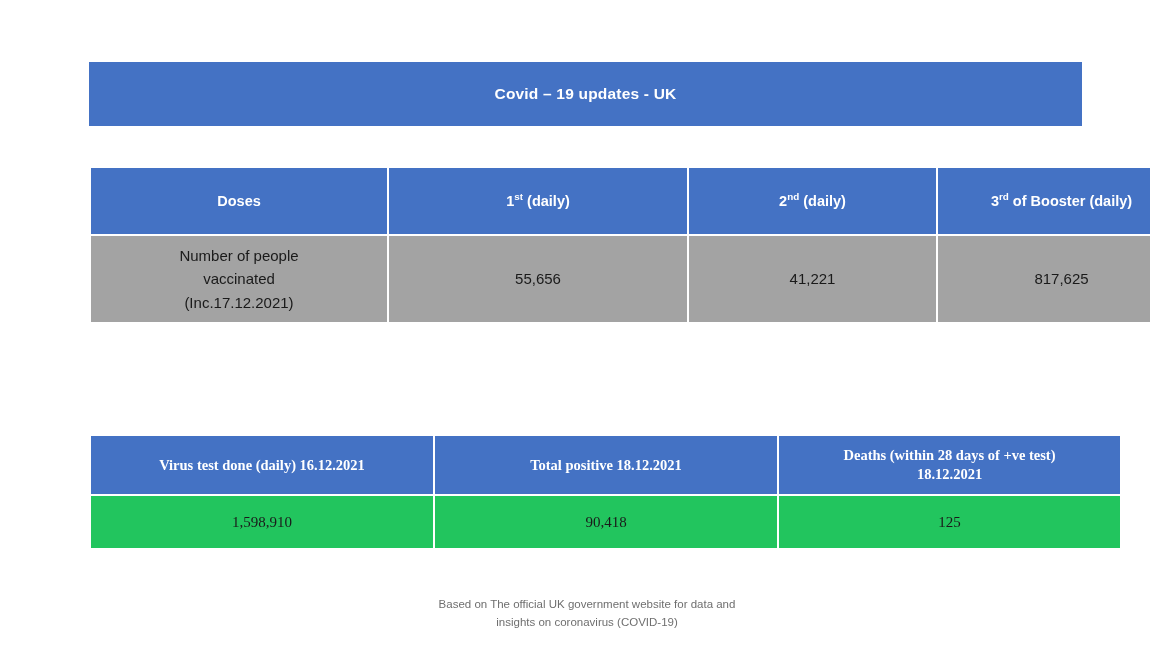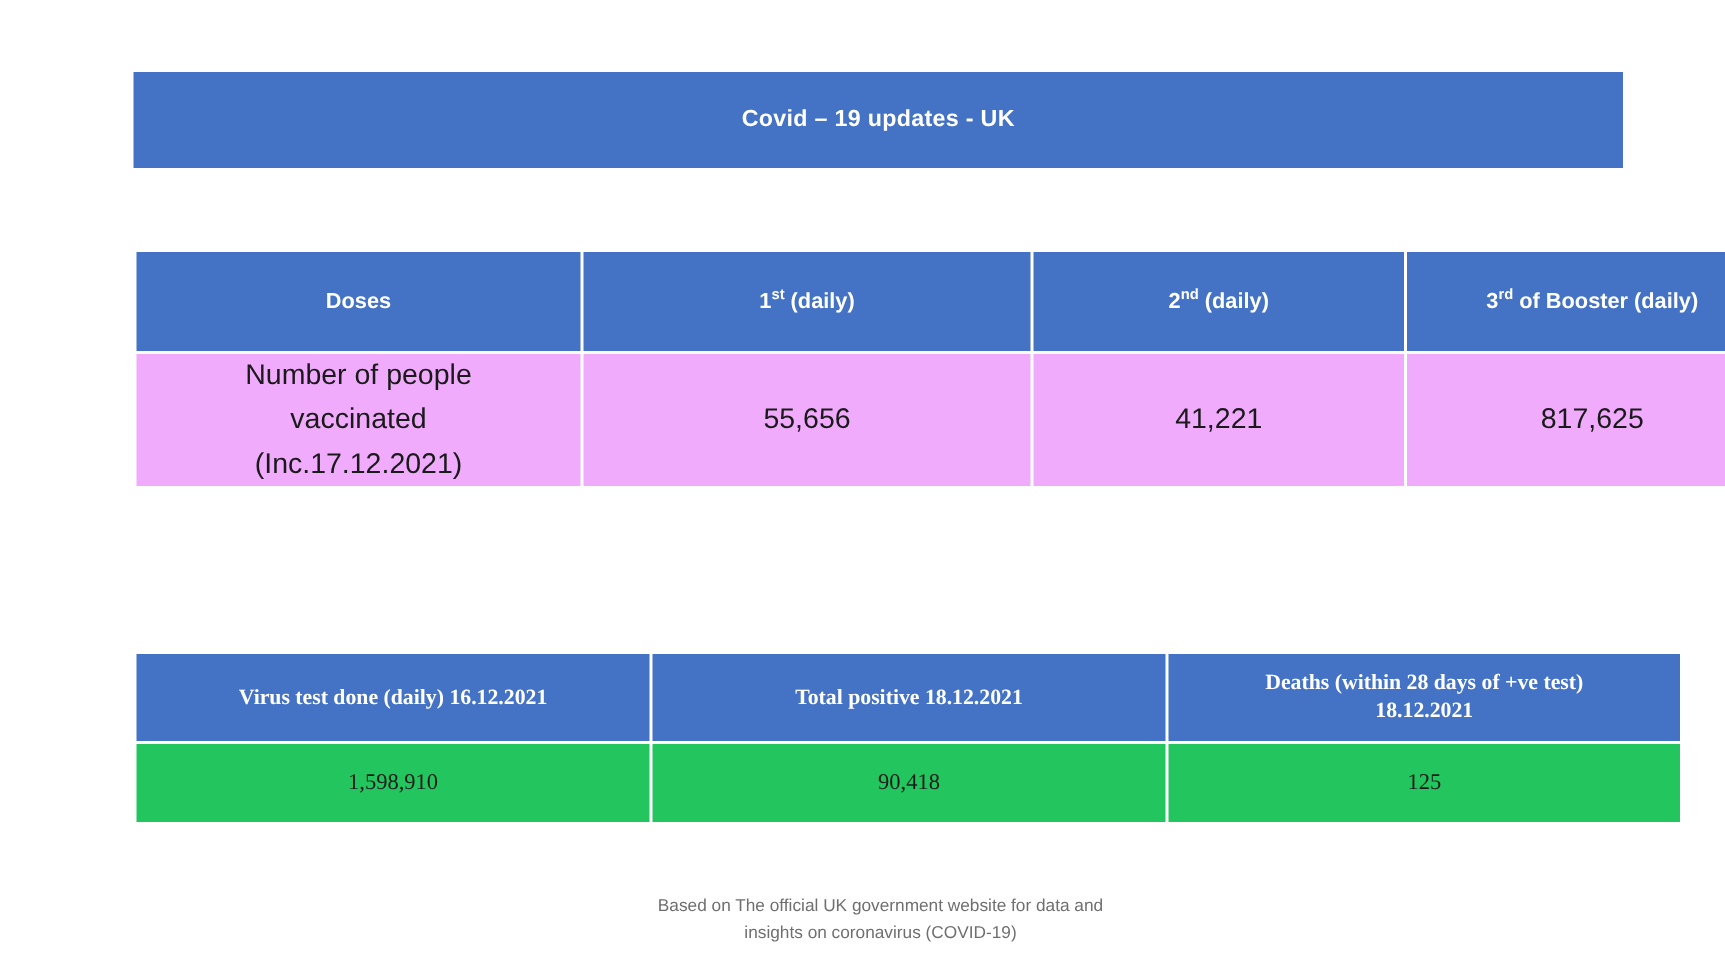--- a/index.html
+++ b/index.html
@@ -19,21 +19,21 @@
     position: absolute;
     left: 0; top: 0;
     width: 1150px;
     height: 647px;
   }
 
   
   .title-banner {
     position: absolute;
     left: 89px;
-    top: 48px;
+    top: 62px;
     width: 993px;
     height: 64px;
     background: #4472c4;
     display: flex;
     align-items: center;
     justify-content: center;
   }
   .title-banner .title-text {
     color: #ffffff;
     font-size: 15.5px;
@@ -58,23 +58,23 @@
   }
   .vax-table .hcell {
     background: #4472c4;
     color: #ffffff;
     font-size: 14.5px;
     font-weight: bold;
     height: 66px;
     line-height: 1.25;
   }
   .vax-table .row1 td {
-    background: #f0abfc;
+    background: #a3a3a3;
     height: 86px;
-    font-size: 19px;
+    font-size: 15px;
     line-height: 1.55;
   }
   .vax-table .row2 td {
     background: #e3e9f4;
     height: 66px;
     font-size: 15px;
   }
   .sup {
     font-size: 0.68em;
     vertical-align: super;

